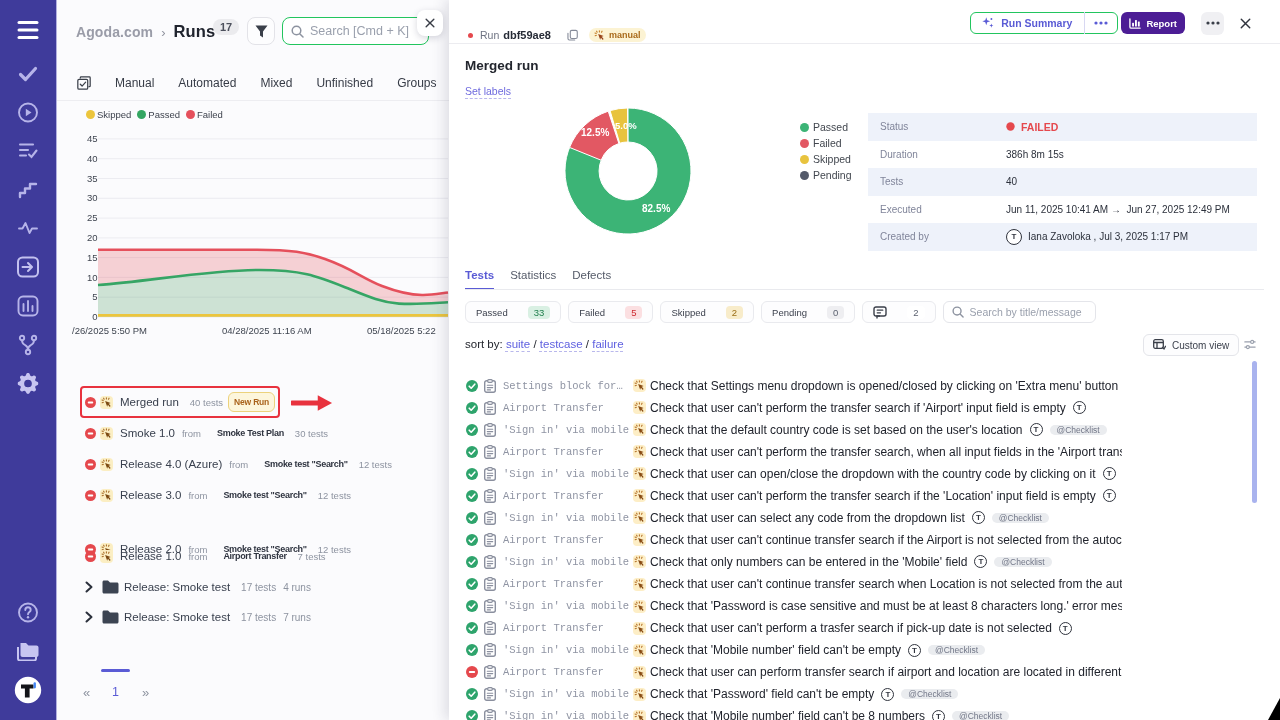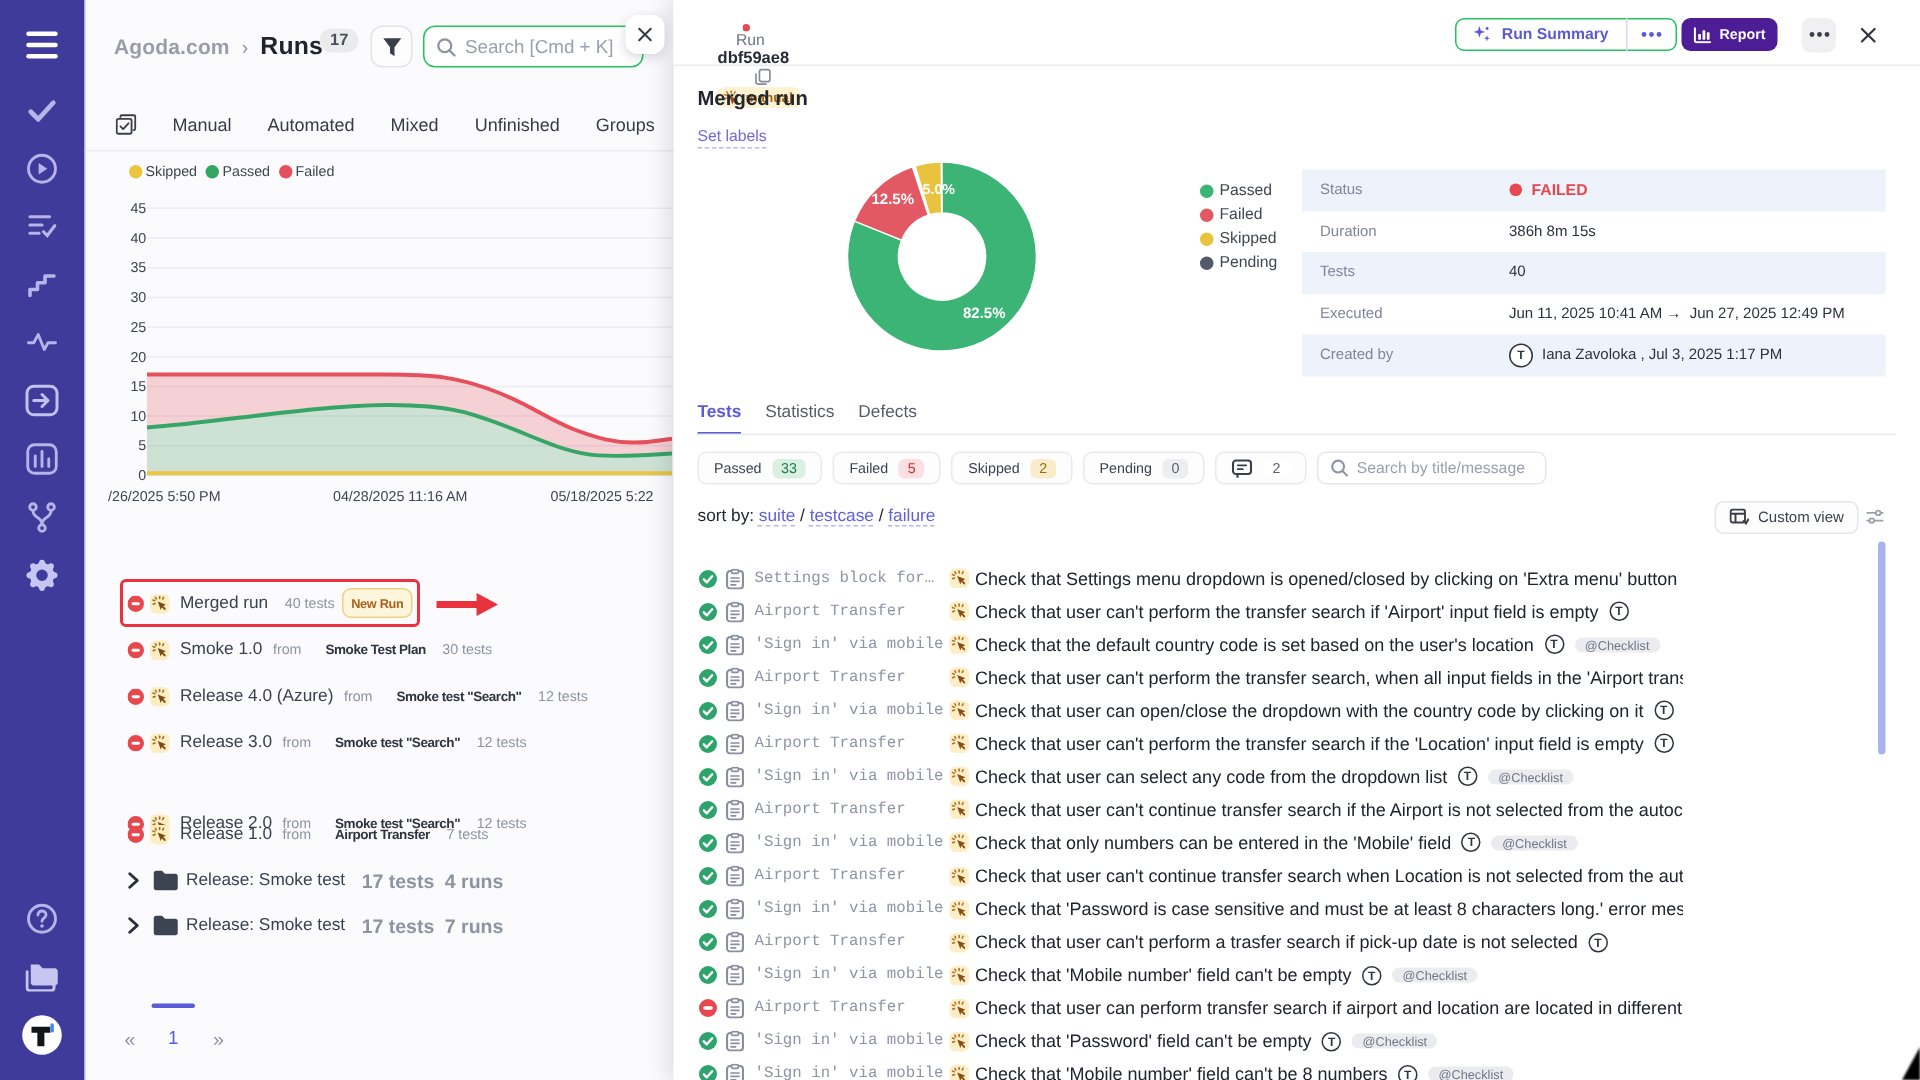--- a/index.html
+++ b/index.html
@@ -30,26 +30,26 @@
   .runrow .nm { font-size:11.5px; color:#39404e; font-weight:400; margin-left:7px;}
   .runrow .from { font-size:9.5px; color:#8d93a0; margin-left:7px;}
   .runrow .fromb { font-size:9px; color:#2f3440; font-weight:700; margin-left:16px; letter-spacing:-0.3px;}
   .runrow .cnt { font-size:9.5px; color:#8d93a0; margin-left:11px;}
   .mingrp { display:flex; align-items:center; }
   .micon { width:13px; height:13px; background:#fbeec3; border-radius:4px; display:flex; align-items:center; justify-content:center; margin-left:4px;}
   .newrun { margin-left:5px; border:1px solid #ecd27c; background:#fdf6dc; color:#a9621b; font-size:8.5px; font-weight:700; border-radius:6px; padding:4px 5px; letter-spacing:-0.2px;}
   .redbox { position:absolute; left:80px; top:386px; width:200px; height:32px; border:2px solid #e8323e; border-radius:4px; }
   .folderrow { position:absolute; left:28px; height:22px; display:flex; align-items:center; white-space:nowrap;}
   .folderrow .nm{ font-size:11.5px; color:#39404e; margin-left:5px;}
-  .folderrow .cnt{ font-size:13px; color:#8d93a0; margin-left:11px;font-weight:bold;}
+  .folderrow .cnt{ font-size:10px; color:#8d93a0; margin-left:11px;}
   .pag { position:absolute; top:683px; left:22px; font-size:12px; color:#8d93a0;}
   
   #drawer { position:absolute; left:449px; top:0; width:831px; height:720px; background:#fff; box-shadow:-5px 0 12px rgba(40,40,70,.13); }
   .dhead { position:absolute; left:0; top:0; width:831px; height:44px; border-bottom:1px solid #ececf0; background:#fff;}
-  .runid { position:absolute; left:17px; top:16px; display:flex; align-items:center; font-size:10.5px; color:#6e7382;flex-direction:column;}
+  .runid { position:absolute; left:17px; top:28px; display:flex; align-items:center; font-size:10.5px; color:#6e7382;}
   .runid b{ color:#262b36; font-size:11px; margin-left:4px;}
   .manualchip { display:flex; align-items:center; background:#fcf3d3; border-radius:7px; padding:1.5px 6px 1.5px 5px; font-size:9px; font-weight:700; color:#a96a1a; margin-left:11px;}
   .hbtns { position:absolute; right:29px; top:12px; display:flex; align-items:center; height:22px;}
   .splitbtn { display:flex; align-items:center; border:1px solid #22c55e; border-radius:6px; height:22px; background:#fff; color:#5a5bd5; font-size:10.5px; font-weight:700;margin-left:36px;}
   .reportbtn { display:flex; align-items:center; background:#4c1d95; border-radius:6px; height:22px; color:#fff; font-size:9.5px; font-weight:700; padding:0 8px; margin-left:3px;}
   .dotsbtn { width:23px; height:23px; background:#f0f0f3; border-radius:6px; display:flex; align-items:center; justify-content:center; margin-left:16px;}
   .dtitle { position:absolute; left:16px; top:58px; font-size:13.5px; font-weight:700; color:#23262e;}
   .setlabels { position:absolute; left:16px; top:85px; font-size:10.5px; color:#6e6ade; border-bottom:1px dashed #b9b7ee; padding-bottom:1px;}
   .dlegend { position:absolute; left:351px; font-size:10.5px; color:#42474f; display:flex; align-items:center;}
   .dlegend i{ width:9px; height:9px; border-radius:50%; margin-right:4px; display:inline-block;}
@@ -57,21 +57,21 @@
   .dtr { display:flex; height:27.5px; align-items:center; }
   .dtr.alt { background:#eef2fa; }
   .dtr .k { width:138px; padding-left:12px; font-size:10px; color:#80859a; flex:none;}
   .dtr .v { font-size:10px; color:#2c313c; font-weight:400; display:flex; align-items:center; white-space:nowrap;}
   .dtabs { position:absolute; left:16px; top:269px; display:flex; font-size:11.5px; color:#555b69; font-weight:400;}
   .dtabs .t { margin-right:16px; padding-bottom:7px;}
   .dtabs .t.act { color:#5a5bd5; font-weight:700; border-bottom:2px solid #5a5bd5;}
   .dtabline { position:absolute; left:16px; top:289px; width:799px; height:1px; background:#e9eaee;}
   .chips { position:absolute; left:16px; top:301px; display:flex; align-items:center;}
   .chip { display:flex; align-items:center; border:1px solid #e9eaee; background:#fdfdfe; border-radius:6px; height:22px; padding:0 10px; font-size:9.5px; color:#3c414d; margin-right:7px; font-weight:400;}
-  .chip .cb { margin-left:7px; border-radius:4px; font-size:9.5px; font-weight:400; padding:1px 6px;}
+  .chip .cb { margin-left:20px; border-radius:4px; font-size:9.5px; font-weight:400; padding:1px 6px;}
   .cb.g { background:#d9f0e3; color:#1f7e4c;}
   .cb.r { background:#fbdfe1; color:#cd2b31;}
   .cb.y { background:#f8ecca; color:#9a6c14;}
   .cb.n { background:#eeeef1; color:#5c6270;}
   .tsearch { display:flex; align-items:center; border:1px solid #e4e5ea; border-radius:6px; height:22px; width:153px; color:#9aa0ad; font-size:10.5px; padding-left:8px; overflow:hidden; white-space:nowrap; flex:none;}
   .sortrow { position:absolute; left:16px; top:338px; font-size:11.5px; color:#23262e;}
   .sortrow a { color:#5f60e0; text-decoration:underline dashed; text-decoration-color:#b9b8ec; text-underline-offset:2.5px; text-decoration-thickness:1px;}
   .cviewbtn { position:absolute; left:694px; top:334px; height:22px; border:1px solid #e4e5ea; border-radius:6px; background:#fdfdfe; display:flex; align-items:center; font-size:10px; color:#3c414d; padding:0 9px;}
   .trow { position:absolute; left:17px; width:656px; height:20px; display:flex; align-items:center; overflow:hidden; white-space:nowrap;margin-top:14px;}
   .trow .suite { font-family:"Liberation Mono", monospace; font-size:10.5px; color:#8f94a3; width:128px; flex:none; margin-left:7px; overflow:hidden;}

